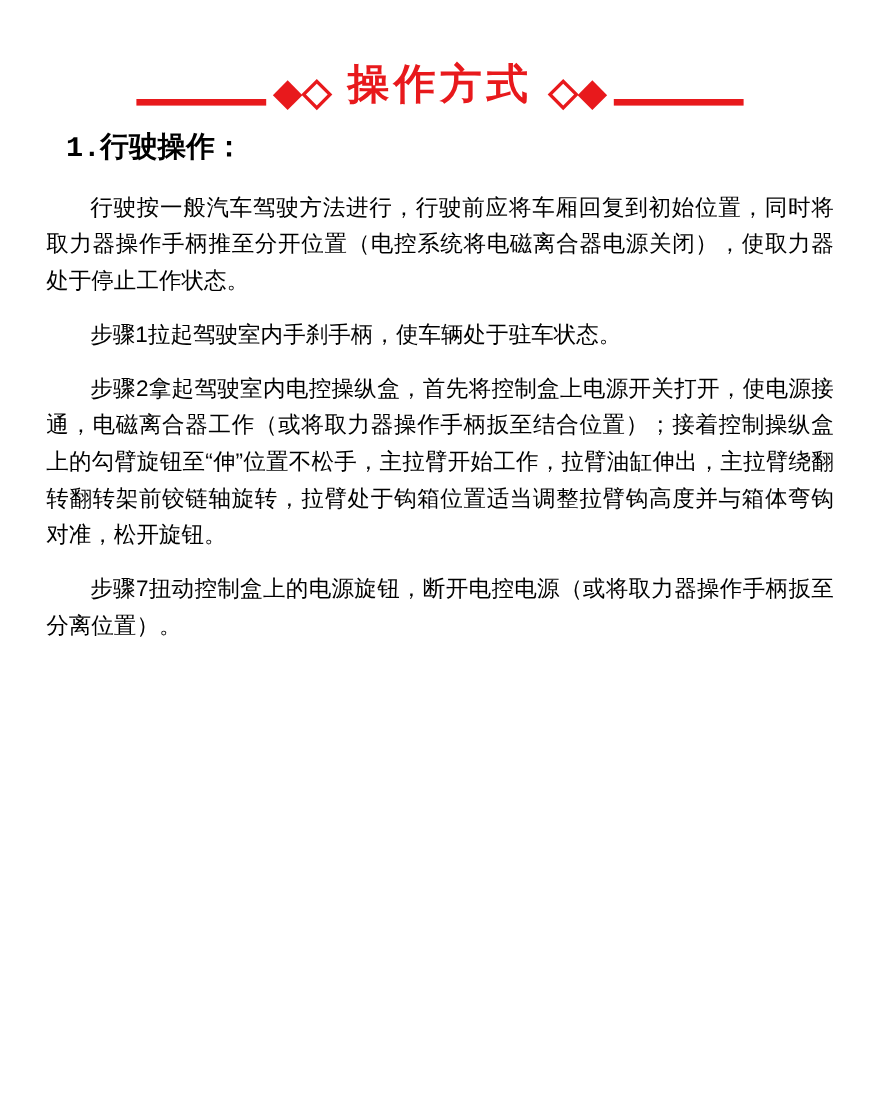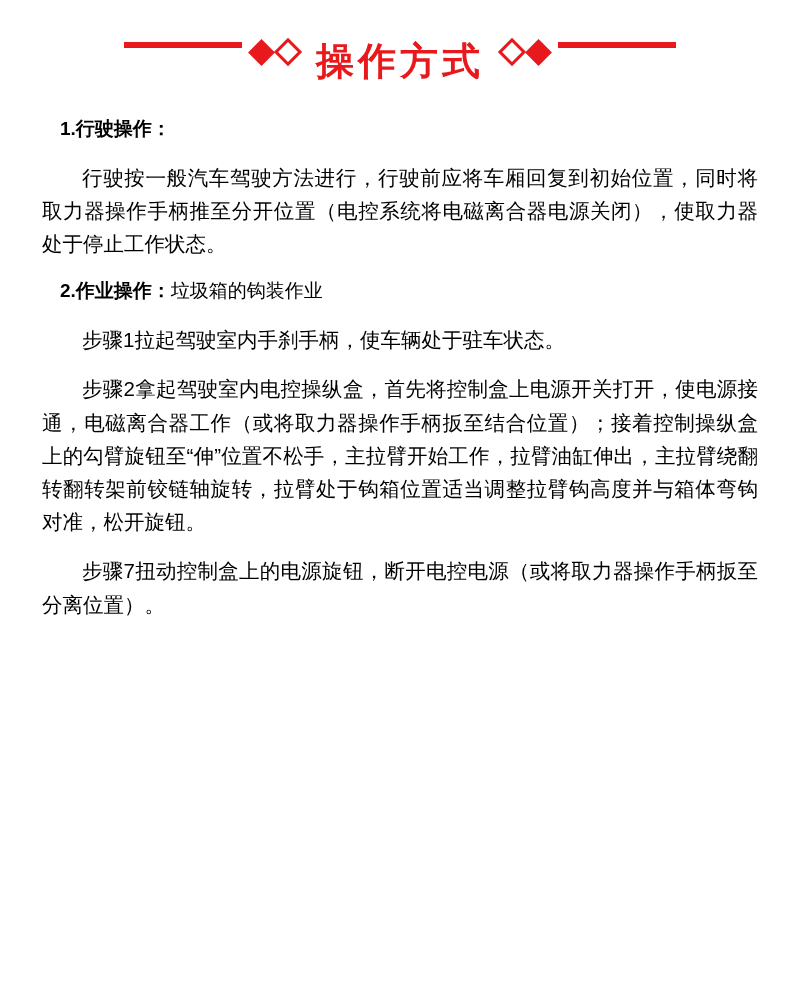--- a/index.html
+++ b/index.html
@@ -17,21 +17,21 @@
     width: 800px;
     height: 1000px;
     position: relative;
     box-sizing: border-box;
     padding: 0;
   }
 
   
   .title-banner {
     display: flex;
-    align-items: flex-start;
+    align-items: flex-end;
     justify-content: center;
     gap: 0;
     margin-top: 42px;
     height: 54px;
   }
   .rule {
     height: 6px;
     background: #e8191c;
     width: 118px;
   }
@@ -70,22 +70,23 @@
     padding: 18px 26px 0 26px;
     color: #000000;
     font-size: 20.5px;
     line-height: 1.62;
     text-align: justify;
   }
   .heading {
     font-weight: bold;
     margin: 0 0 0 0;
     padding-left: 34px;
-    font-size: 19px;
+    font-size: 26px;
     line-height: 1.62;
+    font-family: Liberation Mono, monospace;
   }
   .heading .plain {
     font-weight: normal;
   }
   .para {
     margin: 16px;
     text-indent: 40px;
   }
 </style>
 </head>
@@ -105,20 +106,19 @@
       <div class="diamond"></div>
     </div>
     <div class="rule right"></div>
   </div>
 
   <div class="content">
 
     <p class="heading">1.行驶操作：</p>
     <p class="para">行驶按一般汽车驾驶方法进行，行驶前应将车厢回复到初始位置，同时将取力器操作手柄推至分开位置（电控系统将电磁离合器电源关闭），使取力器处于停止工作状态。</p>
 
-    <p class="heading"><span>2.作业操作：</span><span class="plain">垃圾箱的钩装作业</span></p>
 
     <p class="para">步骤1拉起驾驶室内手刹手柄，使车辆处于驻车状态。</p>
     <p class="para">步骤2拿起驾驶室内电控操纵盒，首先将控制盒上电源开关打开，使电源接通，电磁离合器工作（或将取力器操作手柄扳至结合位置）；接着控制操纵盒上的勾臂旋钮至“伸”位置不松手，主拉臂开始工作，拉臂油缸伸出，主拉臂绕翻转翻转架前铰链轴旋转，拉臂处于钩箱位置适当调整拉臂钩高度并与箱体弯钩对准，松开旋钮。</p>
     <p class="para">步骤7扭动控制盒上的电源旋钮，断开电控电源（或将取力器操作手柄扳至分离位置）。</p>
 
   </div>
 </div>
 
 </body></html>

